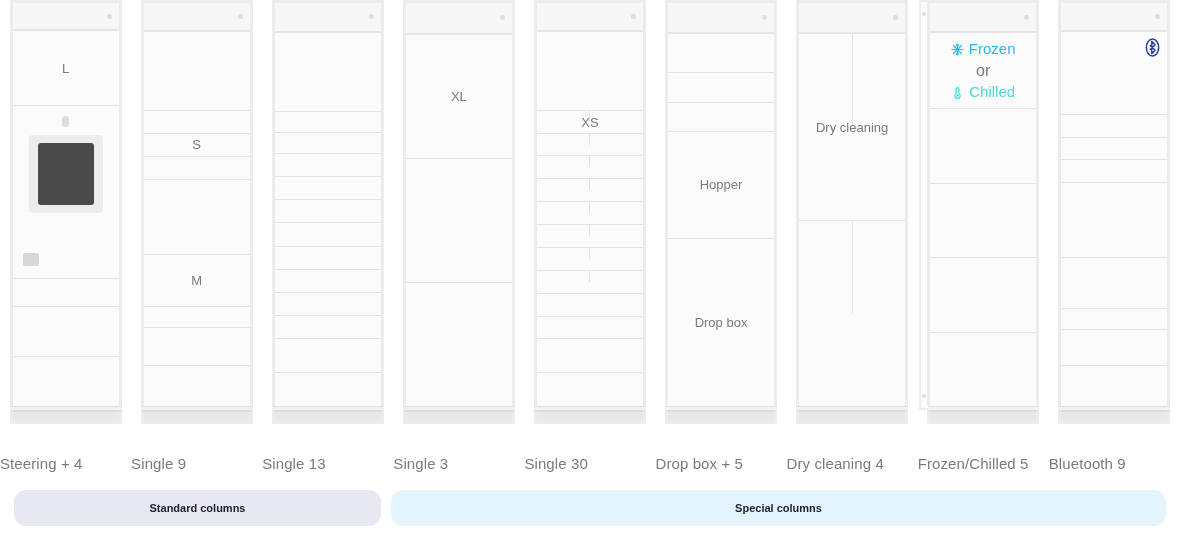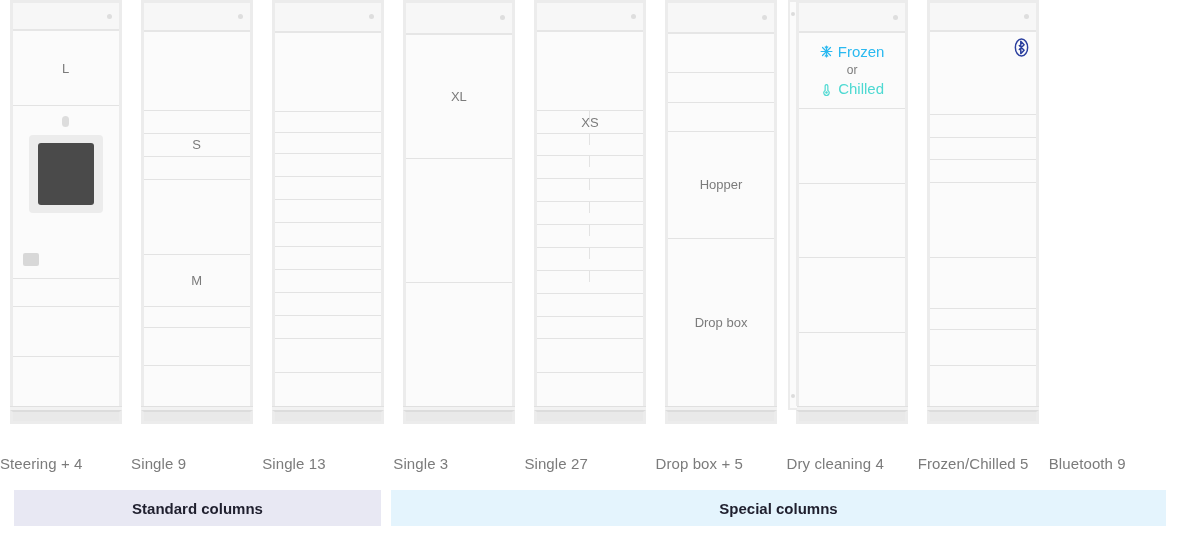--- a/index.html
+++ b/index.html
@@ -111,21 +111,21 @@
     width:16px;height:13px;background:#d8d8d8;border-radius:2px;
     position:absolute;left:10px;bottom:12px;
   }
 
   
   .frozen-box{
     flex-direction:column;gap:2px;line-height:1.25;
   }
   .fz-line{display:flex;align-items:center;justify-content:center;gap:5px;}
   .fz-frozen{color:#2ab9f0;font-size:15px;}
-  .fz-or{color:#7b7b7b;font-size:12px;}
+  .fz-or{color:#7b7b7b;font-size:16px;}
   .fz-chilled{color:#4dd9d2;font-size:15px;}
   .ic{display:inline-flex;align-items:center;justify-content:center;}
 
   .bt-cell{align-items:flex-start;justify-content:flex-end;padding:6px 7px 0 0;}
   .bt-icon{display:block;}
 
   
   .siderail{
     position:absolute;left:-8px;top:0;bottom:14px;width:9px;
     border:2px solid #ececec;border-right:none;background:#fbfbfb;
@@ -146,23 +146,23 @@
     font-size:15px;color:#7b7b7b;
     letter-spacing:.1px;
   }
 
   
   .banners{
     position:absolute;left:0;top:490px;width:1180px;height:36px;
     display:flex;gap:10px;padding:0 14px;box-sizing:border-box;
   }
   .banner{
-    height:36px;border-radius:0;
+    height:36px;border-radius:12px;
     display:flex;align-items:center;justify-content:center;
-    font-size:15px;font-weight:bold;color:#1f1f2e;
+    font-size:11px;font-weight:bold;color:#1f1f2e;
   }
   .banner.standard{width:367px;background:#e8e8f3;}
   .banner.special{flex:1 1 auto;background:#e4f4fd;}
 </style>
 </head>
 <body>
 
 <div class="board">
 
   <div class="columns">
@@ -310,20 +310,40 @@
               <span class="dot"></span>
             </div>
             <div class="cell" style="flex: 40 0 0px;"></div>
             <div class="cell" style="flex: 30 0 0px;"></div>
             <div class="cell" style="flex: 30 0 0px;"></div>
             <div class="cell" style="flex: 110 0 0px;">
               <span class="cell-label">Hopper</span>
             </div>
             <div class="cell" style="flex: 175 0 0px;">
               <span class="cell-label">Drop box</span>
+            </div>
+          </div>
+          <div class="sep"></div>
+          <div class="plinth"></div>
+        </div>
+      </div>
+      <div class="col-wrap">
+        <div class="cabinet">
+          <div class="case">
+            <div class="cell top-slot" style="flex: 30 0 0px;">
+              <span class="dot"></span>
+            </div>
+            <div class="cell split" style="flex: 190 0 0px;">
+              <div class="halfL"></div>
+              <div class="halfR"></div>
+              <span class="spanlabel">Dry cleaning</span>
+            </div>
+            <div class="cell split" style="flex: 190 0 0px;">
+              <div class="halfL"></div>
+              <div class="halfR"></div>
             </div>
           </div>
           <div class="sep"></div>
           <div class="plinth"></div>
         </div>
       </div>
       <div class="col-wrap">
         <div class="cabinet">
           <div class="siderail">
             <span class="hinge" style="top: 10px;"></span>
@@ -392,21 +412,21 @@
           <div class="plinth"></div>
         </div>
       </div>
     </div>
 
   <div class="captions">
       <div class="caption">Steering + 4</div>
       <div class="caption">Single 9</div>
       <div class="caption">Single 13</div>
       <div class="caption">Single 3</div>
-      <div class="caption">Single 27</div>
+      <div class="caption">Single 30</div>
       <div class="caption">Drop box + 5</div>
       <div class="caption">Dry cleaning 4</div>
       <div class="caption">Frozen/Chilled 5</div>
       <div class="caption">Bluetooth 9</div>
     </div>
 
   <div class="banners">
     <div class="banner standard">
       <span>Standard columns</span>
     </div>

